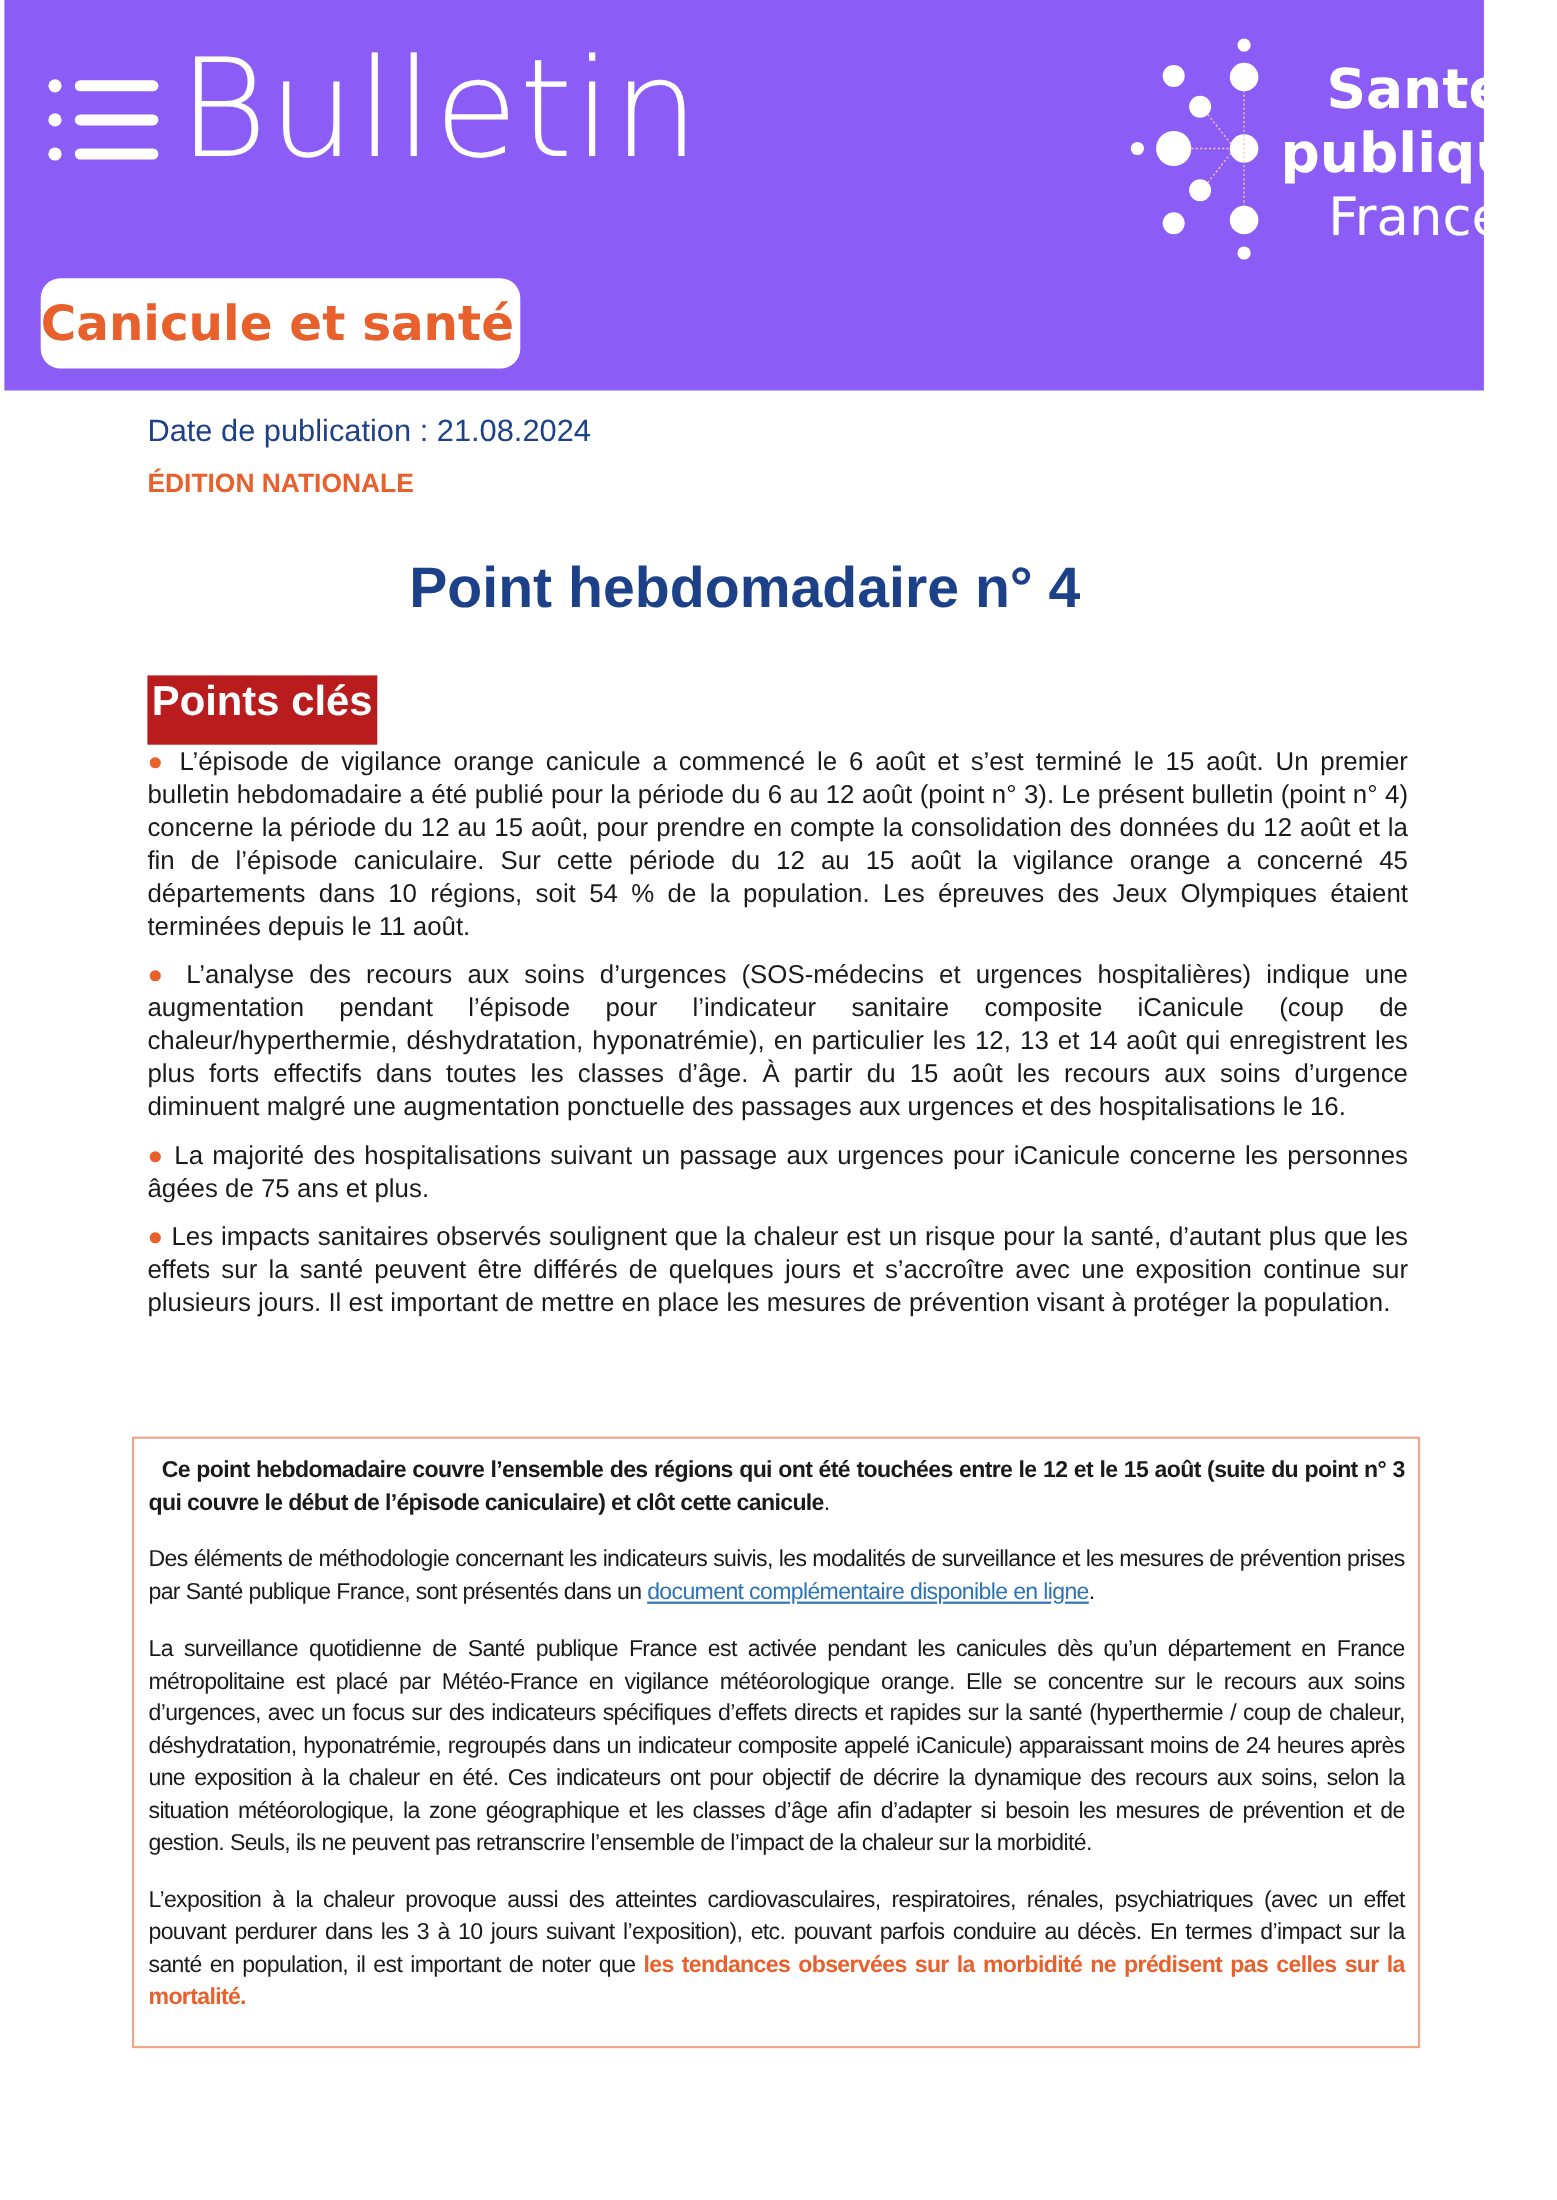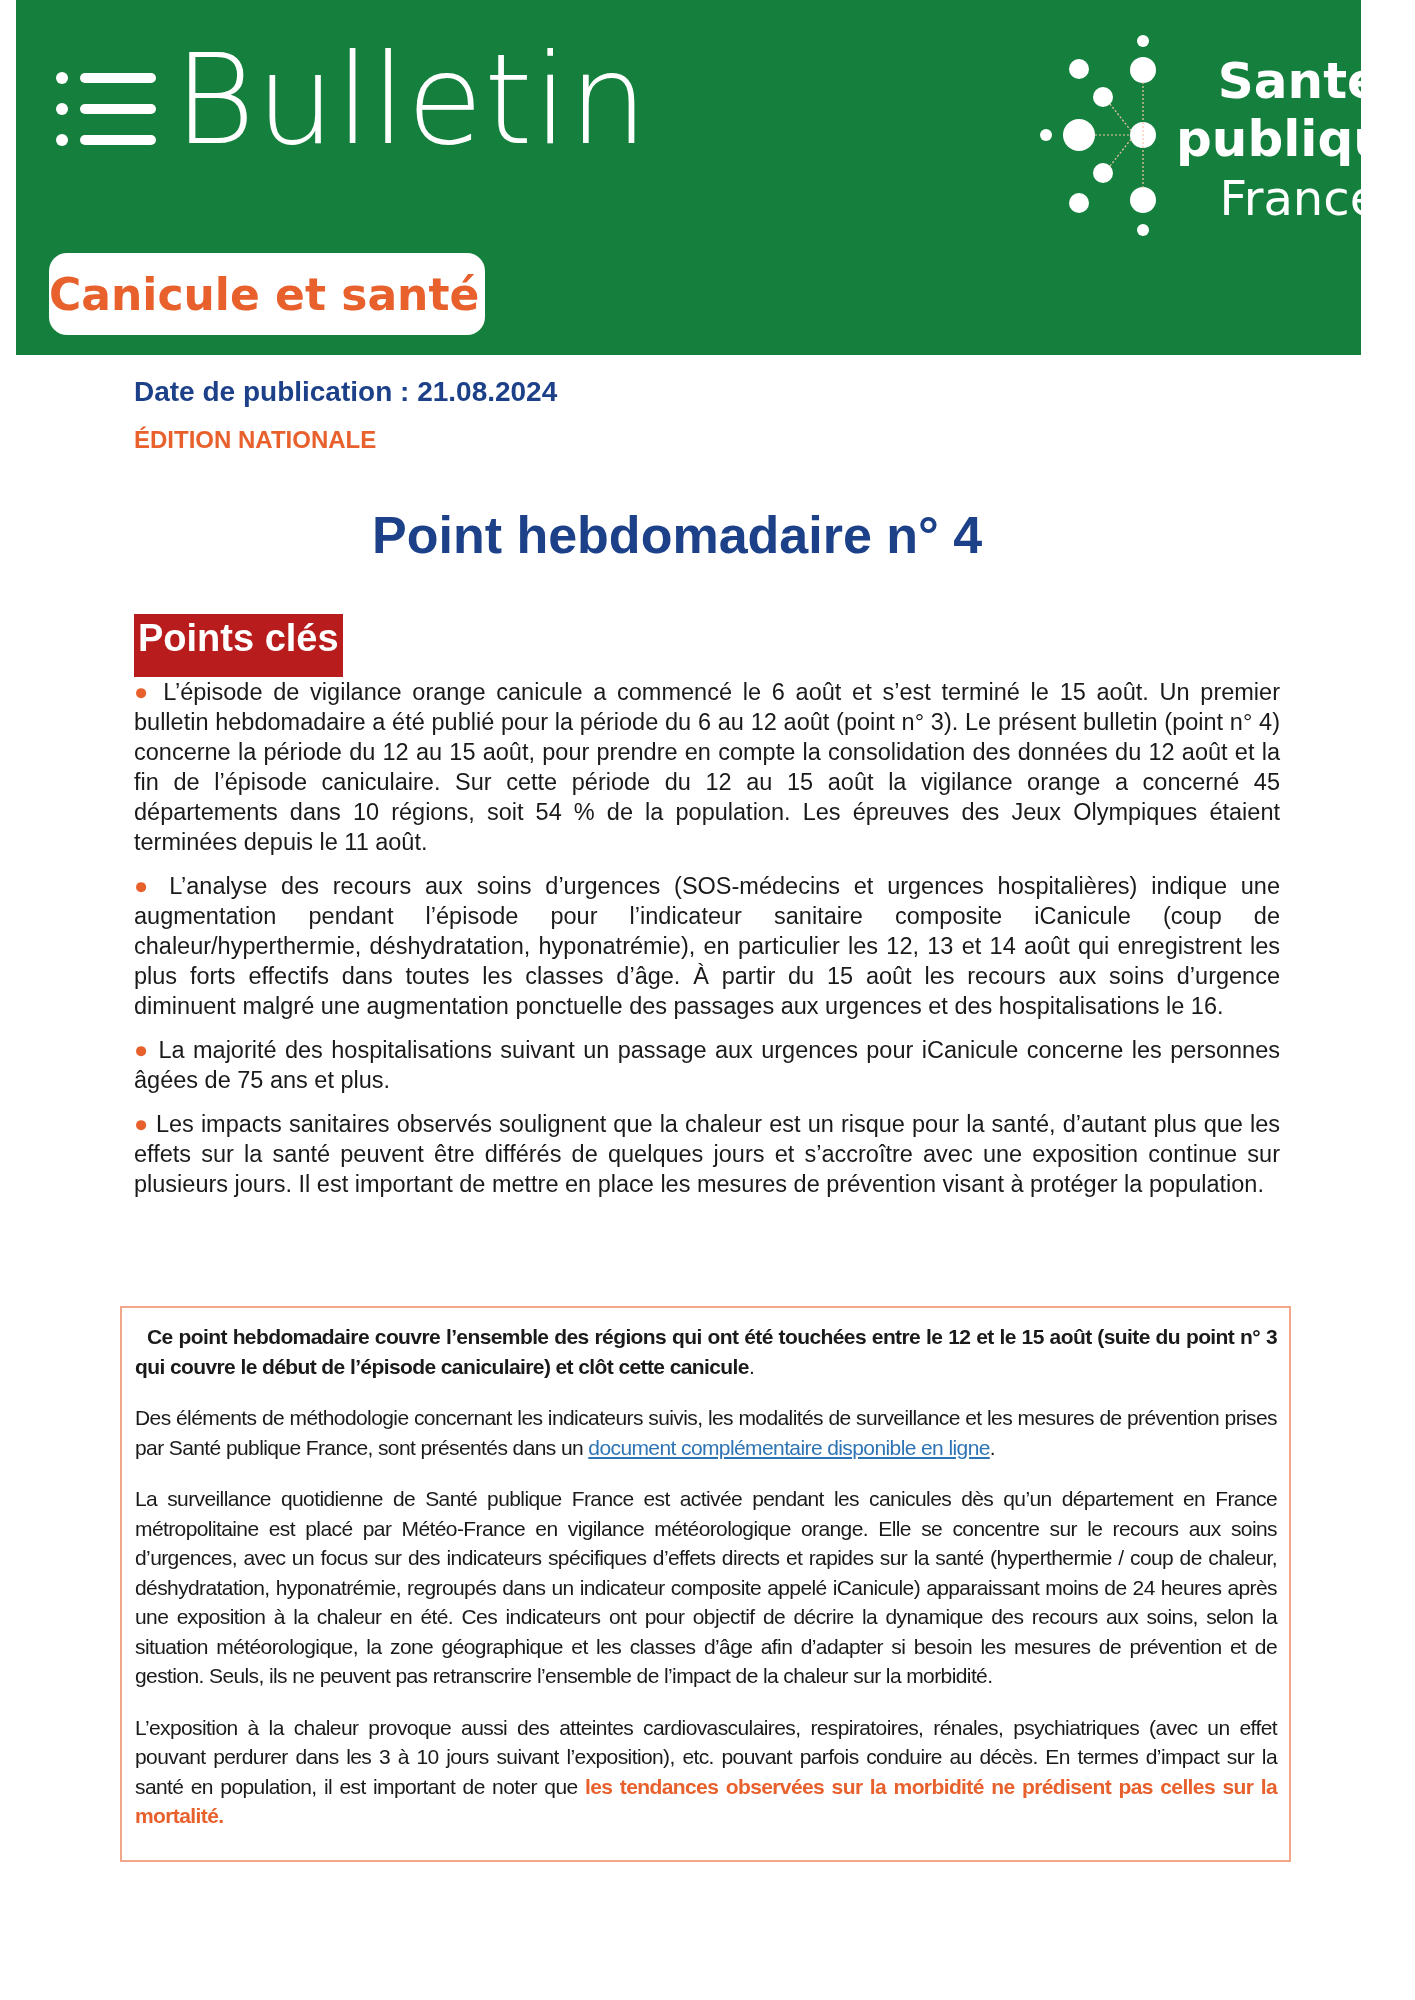--- a/index.html
+++ b/index.html
@@ -1,40 +1,40 @@
 <!DOCTYPE html>
 <html><head>
 <meta charset="utf-8">
 <style>
   html, body { margin: 0; padding: 0; }
   body {
     width: 1415px; height: 2000px; background: #ffffff; position: relative; overflow: hidden;
     font-family: "Liberation Sans", sans-serif; color: #1a1a1a;
   }
   .header {
-    position: absolute; left: 16px; top: 0; width: 1345px; height: 355px; background: #15803d;
+    position: absolute; left: 4px; top: 0; width: 1345px; height: 355px; background: #8b5cf6;
   }
   .bulletin-icon { position: absolute; left: 40px; top: 70px; width: 102px; height: 80px; }
   .bulletin-icon .dot { position: absolute; left: 0; width: 12px; height: 12px; border-radius: 50%; background: #fff; }
   .bulletin-icon .bar { position: absolute; left: 24px; width: 76px; height: 10px; border-radius: 5px; background: #fff; }
   .bulletin-title {
     position: absolute; left: 158px; top: 30px; font-size: 124px; line-height: 140px; color: #fff;
     font-family: "DejaVu Sans", sans-serif; font-weight: 300; letter-spacing: 1px;
   }
   .pill {
     position: absolute; left: 33px; top: 253px; width: 436px; height: 82px; background: #fff; border-radius: 18px;
     display: flex; align-items: center; justify-content: flex-start;
   }
   .pill span { color: #e8602c; font-size: 44px; font-weight: bold; font-family: "DejaVu Sans", sans-serif; }
   .logo { position: absolute; left: 1010px; top: 32px; width: 400px; height: 210px; }
   .logo-text { position: absolute; left: 1160px; top: 52px; color: #fff; font-family: "DejaVu Sans", sans-serif; text-align: center; }
   .logo-text .l1 { font-size: 50px; font-weight: bold; line-height: 58px; }
   .logo-text .l3 { font-size: 48px; font-weight: normal; line-height: 60px; }
 
-  .pubdate { position: absolute; left: 134px; top: 376px; font-size: 28px; font-weight: bold; color: #1d4189; }
+  .pubdate { position: absolute; left: 134px; top: 376px; font-size: 28px; font-weight: normal; color: #1d4189; }
   .edition { position: absolute; left: 134px; top: 426px; font-size: 24px; font-weight: bold; color: #e8602c; }
   .main-title { position: absolute; left: 372px; top: 505px; font-size: 52px; font-weight: bold; color: #1d4189; }
   .points-cles {
     position: absolute; left: 134px; top: 614px; height: 63px; padding: 0 4px; background: #b91c1c; color: #fff;
     font-size: 38px; font-weight: bold; line-height: 49px;
   }
   .bullets { position: absolute; left: 134px; top: 677px; width: 1146px; }
   .bullet-para {
     margin: 0 0 14px 0; font-size: 23.5px; line-height: 30px; text-align: justify; color: #1a1a1a;
   }

